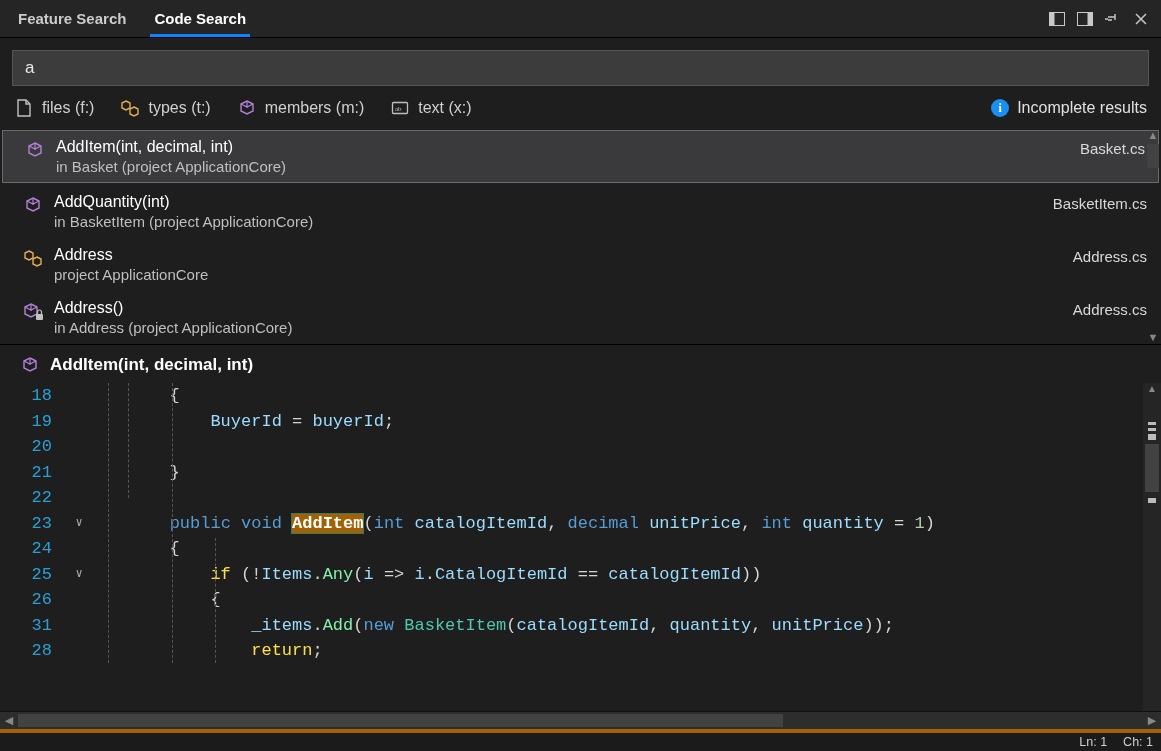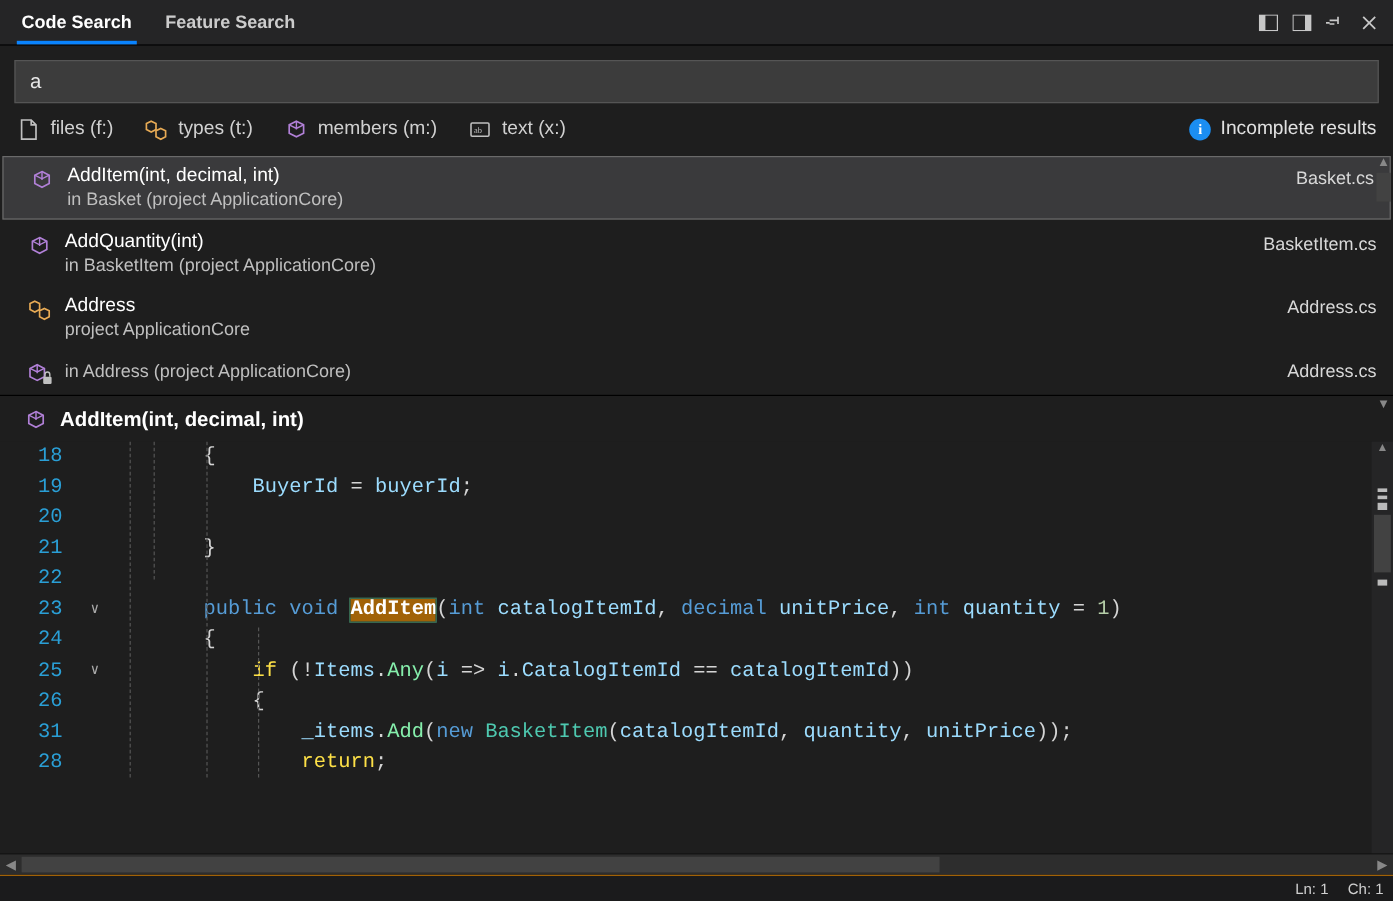--- a/index.html
+++ b/index.html
@@ -72,37 +72,37 @@
   .editor-vscroll .arrow { color:#888; font-size:10px; height:12px; cursor:pointer;}
   .mark { width:8px; height:3px; background:#bbbbbb; margin-top:3px;}
   .viewport-thumb { width:14px; height:48px; background:#424242; margin-top:4px;}
 
   
   .hscroll { height:18px; background:#2d2d2d; display:flex; align-items:center; border-top:1px solid #111;}
   .hscroll .arrow { width:18px; text-align:center; color:#888; font-size:11px; cursor:pointer;}
   .hscroll .track { flex:1; height:100%; position:relative;}
   .hscroll .thumb { position:absolute; left:0; top:2px; bottom:2px; width:68%; background:#424242;}
 
-  .statusbar { height:22px; background:#1b1b1c; border-top:1px solid #a16207; display:flex; align-items:center; justify-content:flex-end; padding:0 8px; font-size:12.5px; color:#cfcfcf; gap:16px;}
+  .statusbar { height:22px; background:#1b1b1c; border-top:4px solid #a16207; display:flex; align-items:center; justify-content:flex-end; padding:0 8px; font-size:12.5px; color:#cfcfcf; gap:16px;}
 
   
   .ic-purple { stroke:#b180d7; fill:none;}
   .ic-orange { stroke:#e8ab55; fill:none;}
   .ic-gray { stroke:#c0c0c0; fill:none;}
   .lock-mini { fill:#c0c0c0;}
 </style>
 </head>
 <body>
 
 <div class="window">
 
   <div class="titlebar">
     <div class="tabs">
+      <div class="tab">Feature Search</div>
       <div class="tab active">Code Search</div>
-      <div class="tab">Feature Search</div>
     </div>
     <div class="titlebar-spacer"></div>
     <div class="win-controls">
       <div class="win-btn">
         <svg width="16" height="14" viewBox="0 0 16 14">
             <rect x="0.5" y="0.5" width="15" height="13" fill="none" stroke="#c8c8c8"></rect>
             <rect x="0.5" y="0.5" width="5" height="13" fill="#c8c8c8"></rect>
           </svg>
       </div>
       <div class="win-btn">
@@ -212,20 +212,21 @@
                 <path d="M9 3l6 3v7l-6 3-6-3V6z" stroke-width="1.4"></path>
                 <path d="M9 3v7M3 6l6 3 6-3" stroke-width="1.2"></path>
               </g>
               <g class="lock-mini">
                 <rect x="14" y="13" width="7" height="6" rx="1"></rect>
                 <path d="M15.5 13v-2a2 2 0 014 0v2" fill="none" stroke="#c0c0c0" stroke-width="1.2"></path>
               </g>
             </svg>
           </div>
     <div class="result-body">
+      <div class="result-title">Address()</div>
       <div class="result-sub">in Address (project ApplicationCore)</div>
     </div>
     <div class="result-right">Address.cs</div>
         </div>
       </div>
     <div class="results-scroll" style="height: 216px;">
       <div class="scroll-arrow">▲</div>
       <div class="scroll-thumb"></div>
       <div style="flex:1"></div>
       <div class="scroll-arrow" style="margin-bottom:2px;">▼</div>

